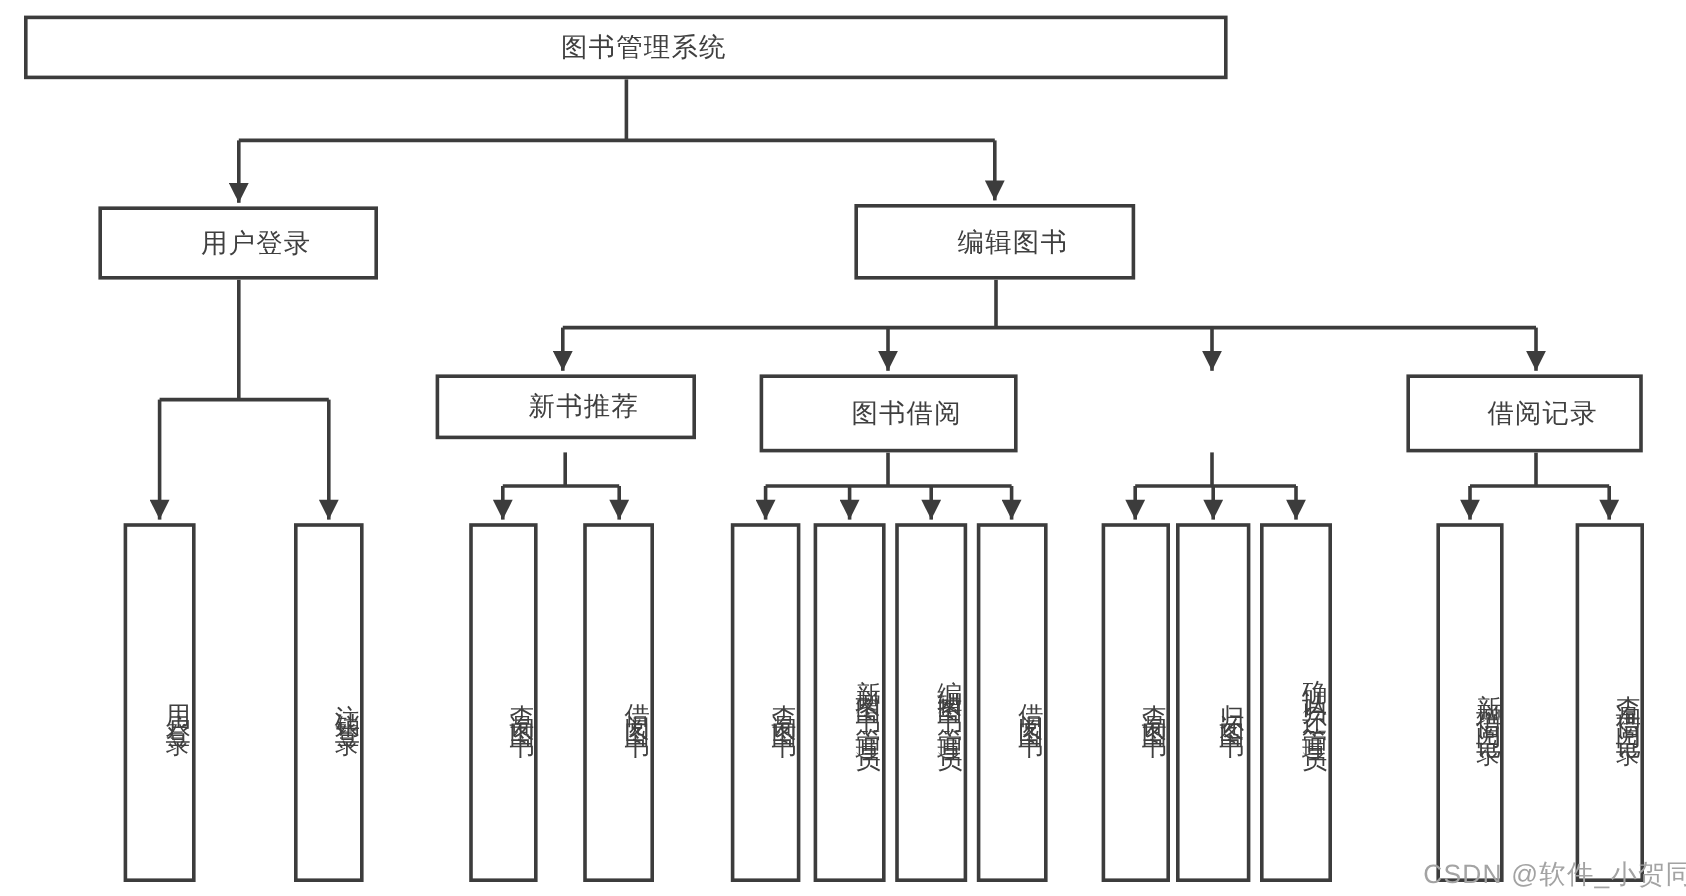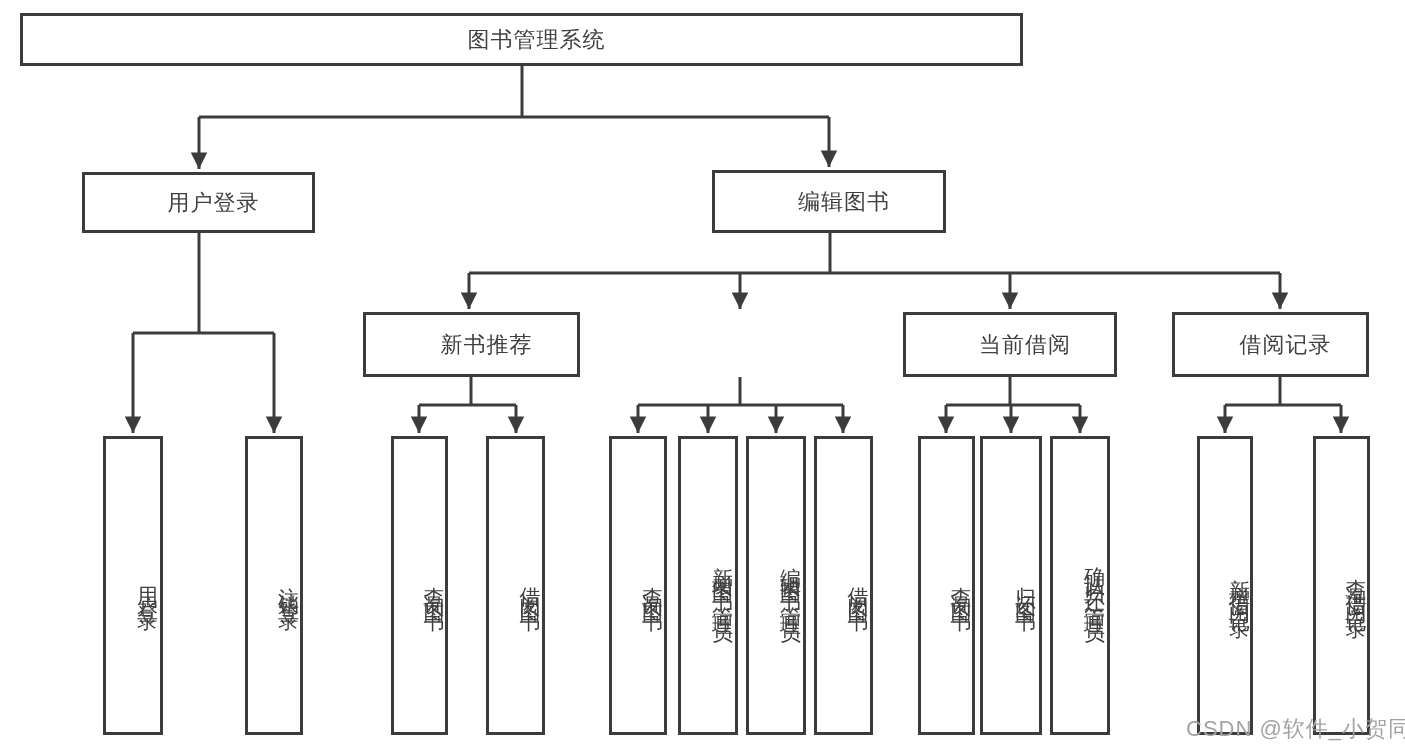--- a/index.html
+++ b/index.html
@@ -101,28 +101,28 @@
   </div>
 
   <div class="box" style="left:82px;top:172px;width:233px;height:61px;">
     <span class="hlabel">用户登录</span>
   </div>
 
   <div class="box" style="left:712px;top:170px;width:234px;height:63px;">
     <span class="hlabel">编辑图书</span>
   </div>
 
-  <div class="box" style="left:363px;top:312px;width:217px;height:65px;">
+  <div class="box" style="left:363px;top:312px;width:217px;height:54px;">
     <span class="hlabel">新书推荐</span>
   </div>
 
+  <div class="box" style="left:633px;top:312px;width:215px;height:65px;">
+    <span class="hlabel">图书借阅</span>
+  </div>
 
-  <div class="box" style="left:903px;top:312px;width:214px;height:65px;">
-    <span class="hlabel">当前借阅</span>
-  </div>
 
   <div class="box" style="left:1172px;top:312px;width:197px;height:65px;">
     <span class="hlabel">借阅记录</span>
   </div>
 
   <div class="box leaf" style="left:103px;top:436px;width:60px;height:299px;">
     <span class="vlabel">用户登录</span>
   </div>
 
   <div class="box leaf" style="left:245px;top:436px;width:58px;height:299px;">

